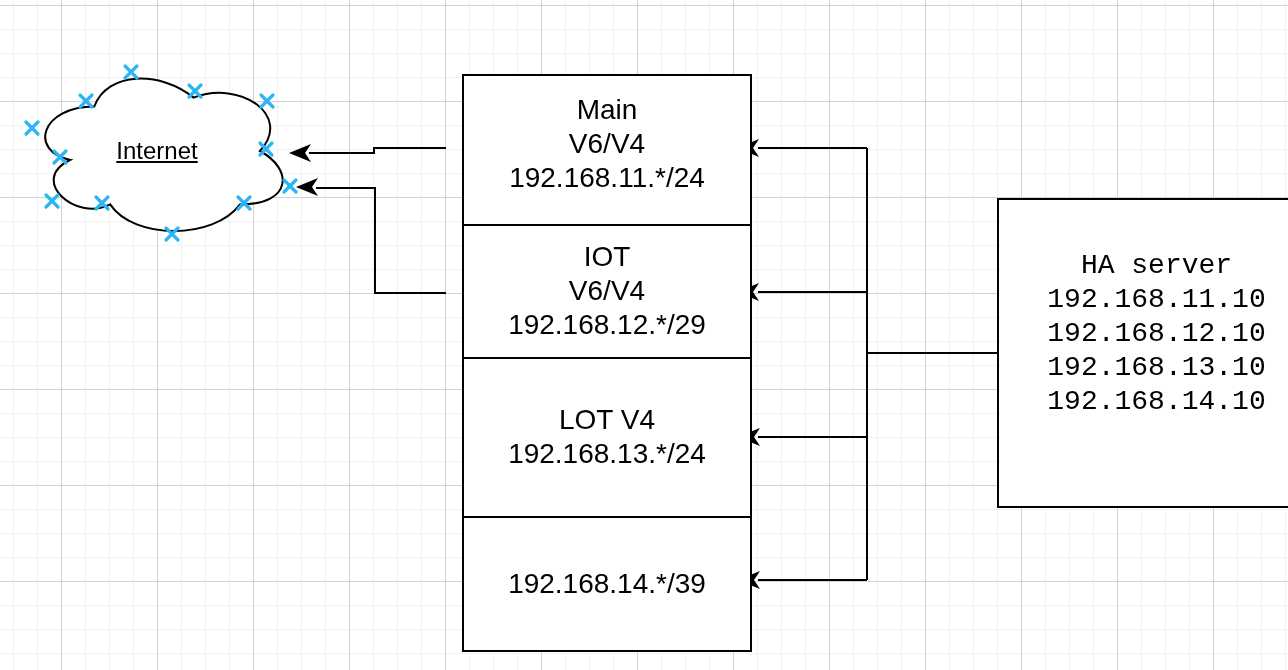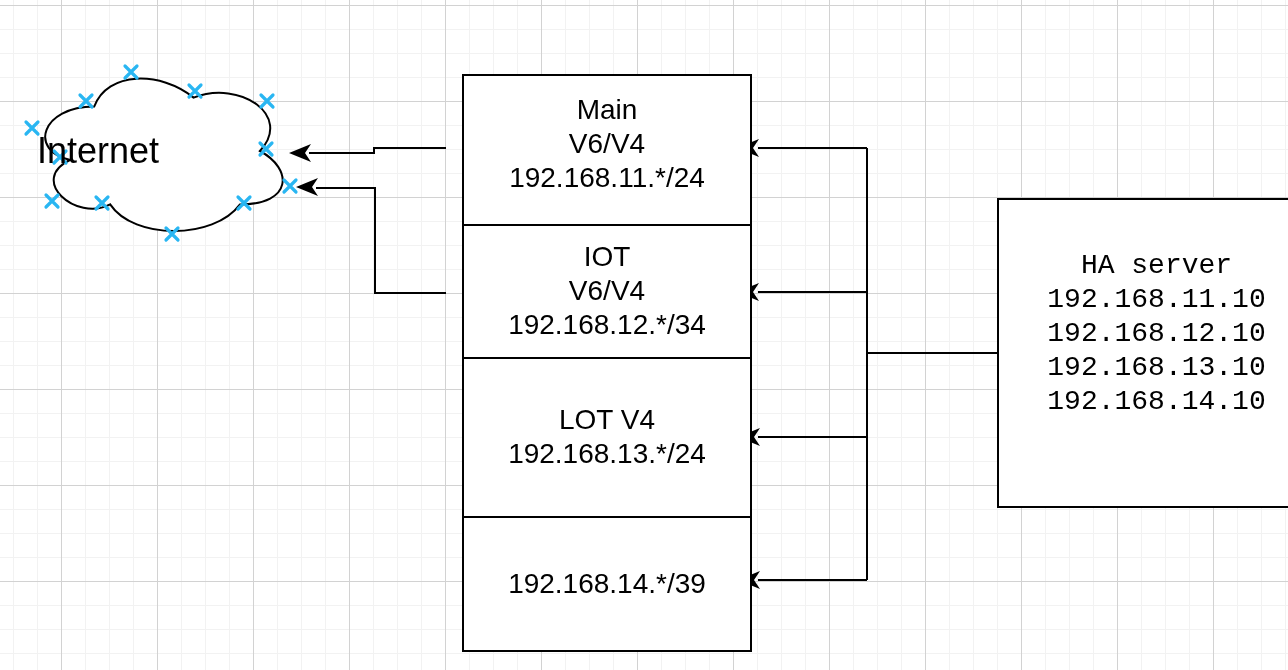--- a/index.html
+++ b/index.html
@@ -28,22 +28,22 @@
     background-size:96px 96px,96px 96px,24px 24px,24px 24px;
     background-position:61px 5px,61px 5px,13px 5px,13px 5px;
   }
   svg.overlay{position:absolute;left:0;top:0;width:1288px;height:670px;}
   .shape-line{fill:none;stroke:var(--stroke);stroke-width:2;}
   .shape-fill{fill:var(--canvas_bg);stroke:var(--stroke);stroke-width:2;}
   .arrow{fill:var(--stroke);stroke:none;}
   .cpoint{stroke:var(--accent);stroke-width:3.2;fill:none;stroke-linecap:round;}
   .label{
     position:absolute;
-    font-size:36px;line-height:34px;
-    white-space:nowrap;
+    font-size:24px;line-height:34px;
+    text-align:center;white-space:nowrap;text-decoration:underline;
   }
   .box{
     position:absolute;background:var(--canvas_bg);
     border:2px solid var(--stroke);
   }
   .stack{
     left:462px;top:74px;width:290px;height:578px;
     display:flex;flex-direction:column;
   }
   .segment{
@@ -117,21 +117,21 @@
 
 <div class="box stack">
   <div class="segment seg-1">
     <div>Main</div>
     <div>V6/V4</div>
     <div>192.168.11.*/24</div>
   </div>
   <div class="segment seg-2">
     <div>IOT</div>
     <div>V6/V4</div>
-    <div>192.168.12.*/34</div>
+    <div>192.168.12.*/29</div>
   </div>
   <div class="segment seg-3">
     <div>LOT V4</div>
     <div>192.168.13.*/24</div>
   </div>
   <div class="segment seg-4">
     <div>192.168.14.*/39</div>
   </div>
 </div>
 

